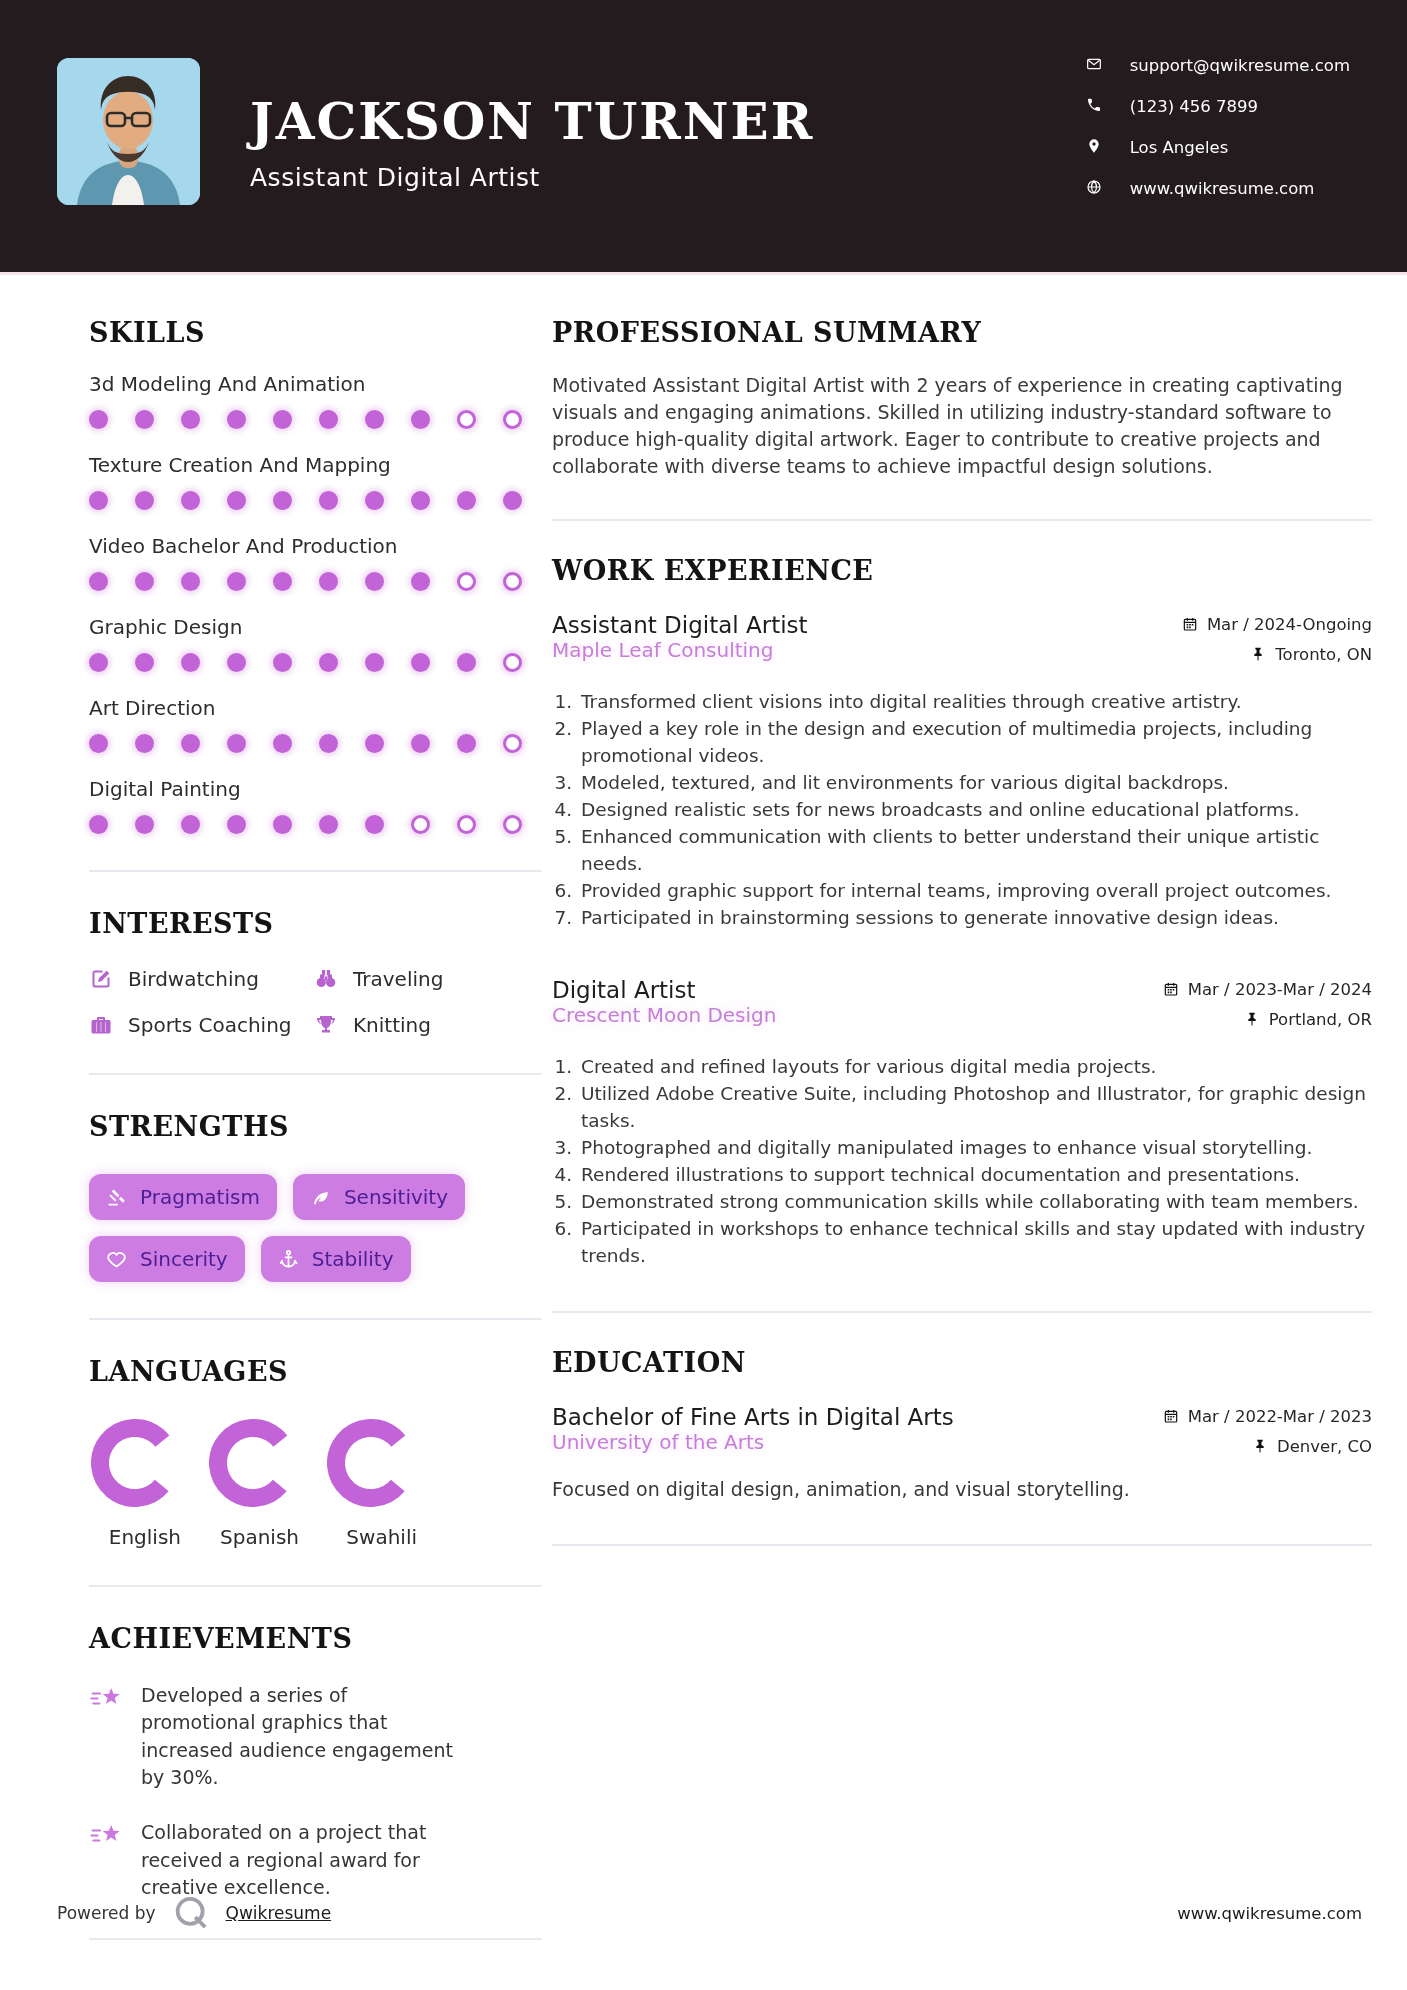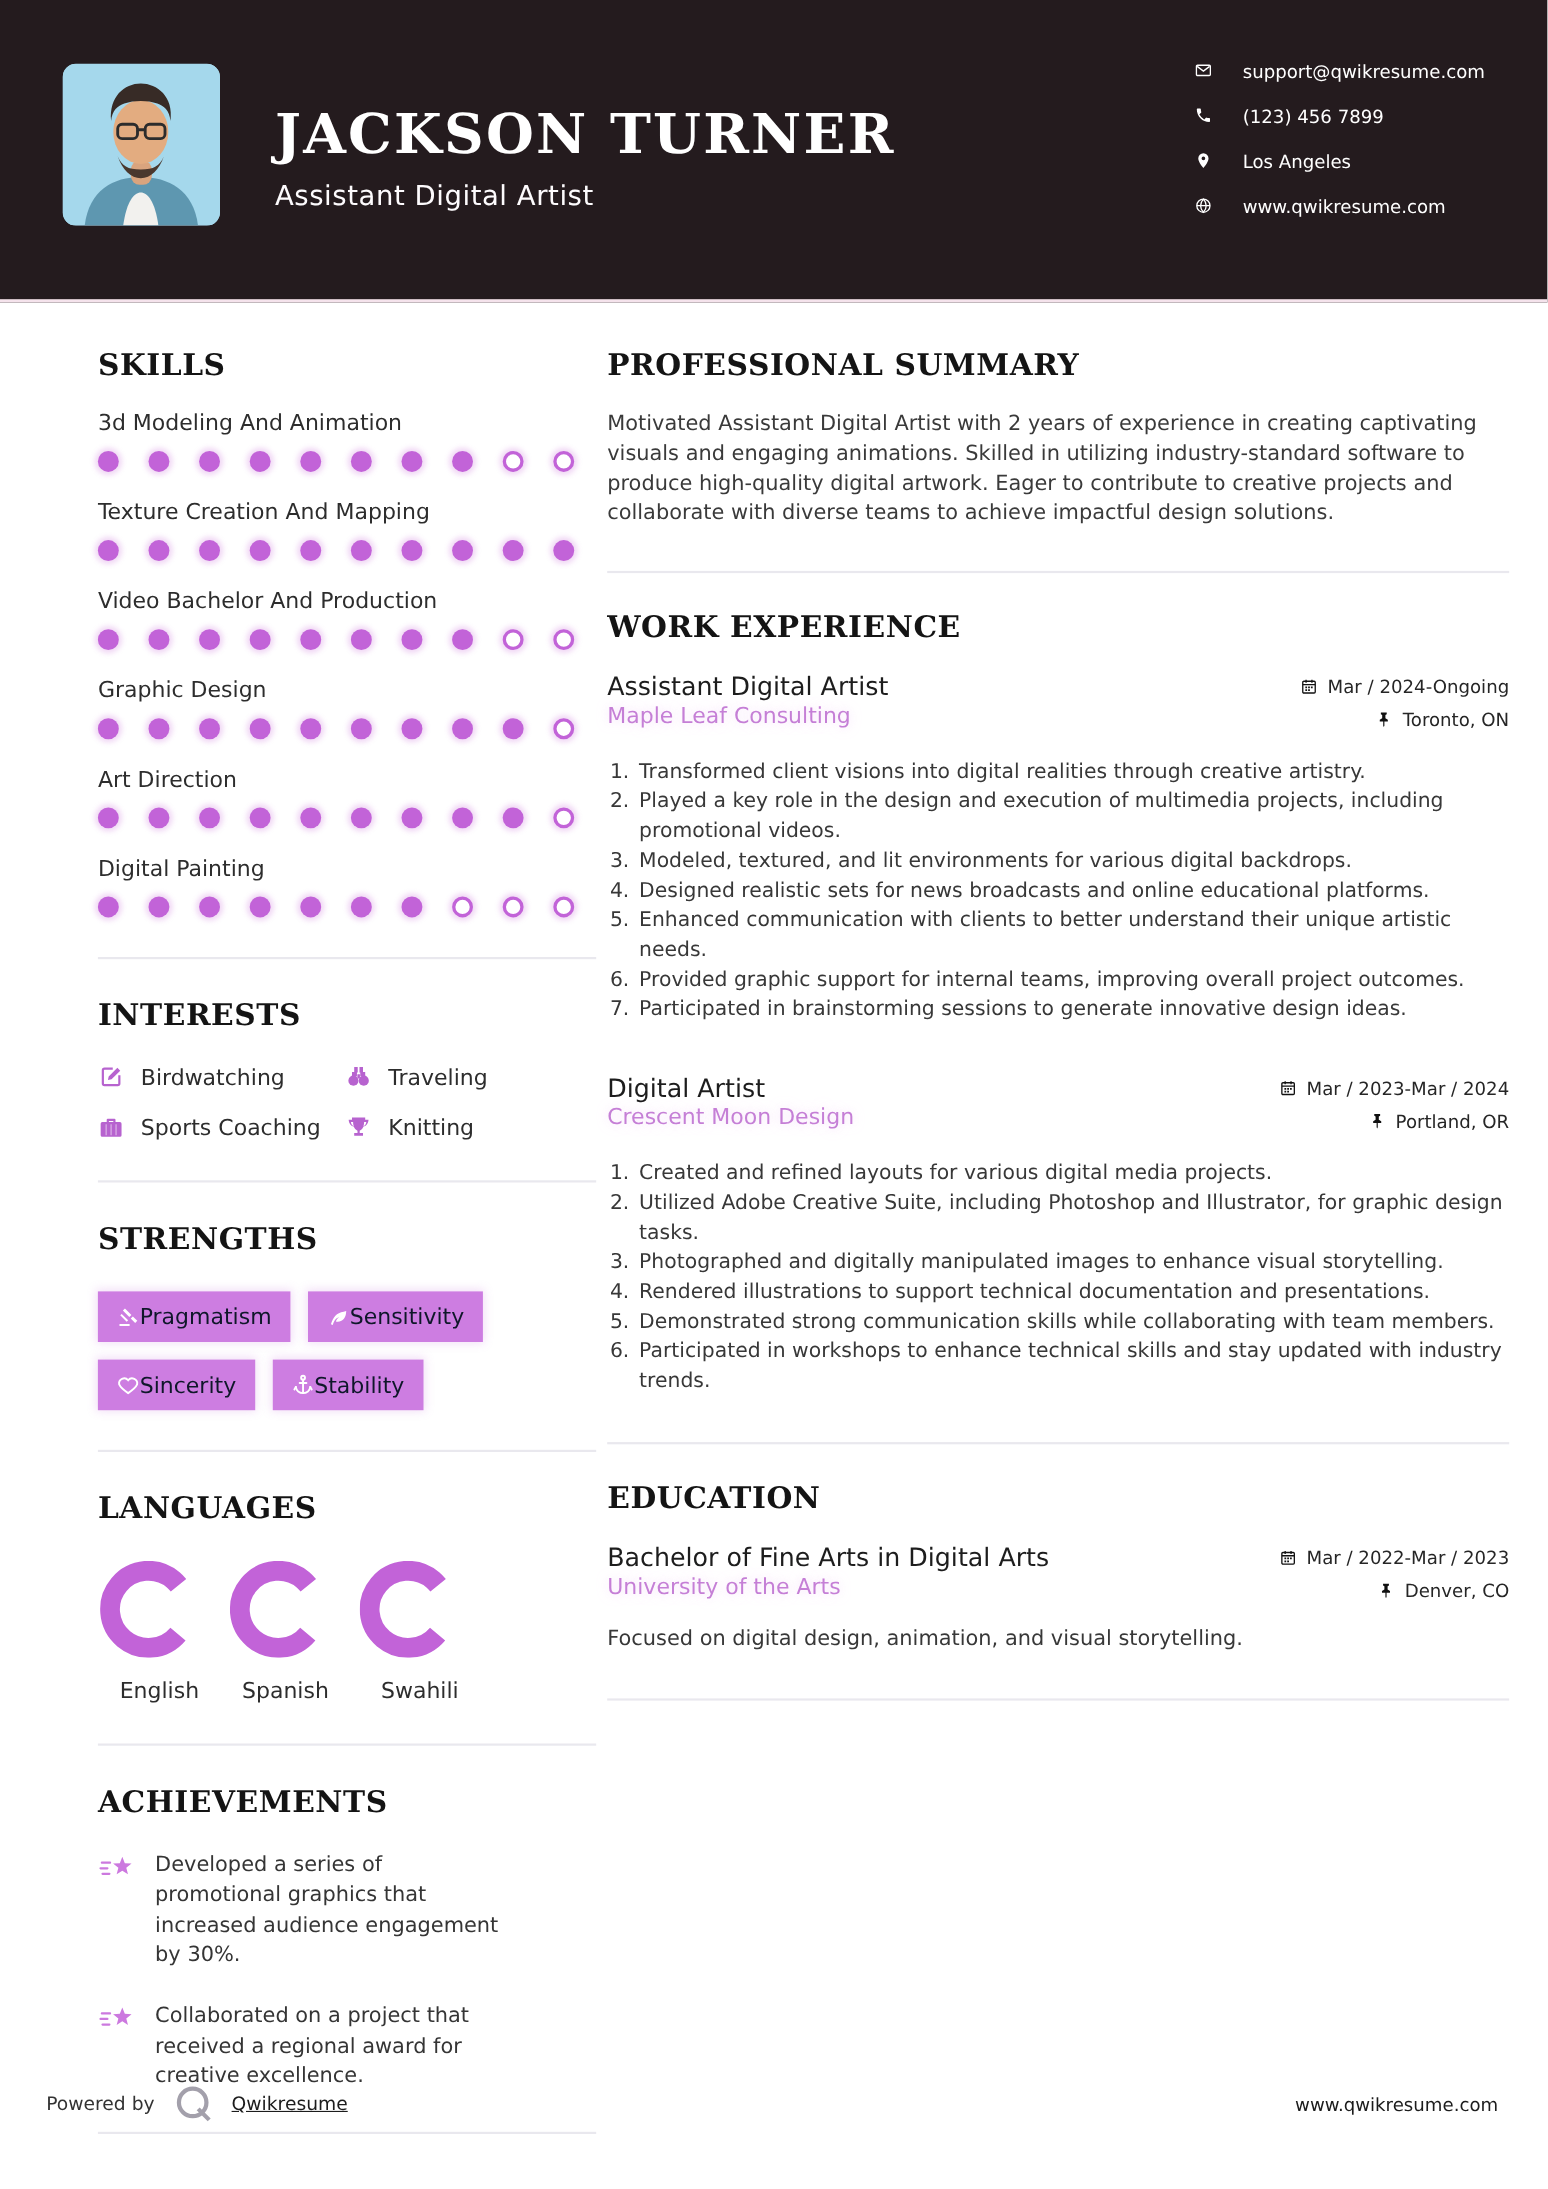--- a/index.html
+++ b/index.html
@@ -37,21 +37,21 @@
   .hr-right{ width:100%; height:2px; background:#e9e8ee; }
 
   
   .sec-int{ margin-top:36px; }
   .int-grid{ display:grid; grid-template-columns:225px 1fr; row-gap:22px; margin-top:28px; }
   .int-item{ display:flex; align-items:center; gap:15px; font-size:20px; color:var(--ink); white-space:nowrap; }
   .int-item .ico{ width:24px; height:24px; color:#b763cf; }
 
   
   .badges{ display:flex; flex-wrap:wrap; gap:16px; margin-top:32px; width:400px; }
-  .badge{ display:flex; align-items:center; background:var(--badge); color:#0f172a; font-size:20px; padding:11px 17px; border-radius:0; box-shadow:0 0 8px 2px rgba(205,125,225,.25); }
+  .badge{ display:flex; align-items:center; gap:13px; background:var(--badge); color:#4c1d95; font-size:20px; padding:11px 17px; border-radius:12px; box-shadow:0 0 8px 2px rgba(205,125,225,.25); }
   .badge .ico{ width:21px; height:21px; color:#fff; }
 
   
   .langs{ display:flex; gap:26px; margin-top:32px; }
   .lang{ width:92px; text-align:center; }
   .lang svg{ width:88px; height:88px; display:block; margin:0 auto; }
   .lang-label{ margin-top:18px; font-size:20px; color:var(--ink);text-align:right; }
 
   
   .ach{ display:flex; gap:16px; margin-top:28px; font-size:19px; line-height:1.44; color:#353535; width:370px; }
@@ -71,21 +71,21 @@
   .meta-row .ico{ width:16px; height:16px; color:#111; }
   ol.bullets{ margin:24px 0 0 0; padding-left:26px; font-size:18.5px; line-height:1.46; color:#383838; }
   ol.bullets li{ padding-left:3px; }
   .div-we{ margin-top:42px; }
   .sec-edu{ margin-top:34px; }
   .edu{ margin-top:26px; }
   .edu-note{ margin-top:22px; font-size:19px; color:#383838; }
   .div-edu{ margin-top:44px; }
 
   
-  .footer{ position:absolute; left:42px; right:45px; top:1893px; display:flex; align-items:center; }
+  .footer{ position:absolute; left:57px; right:45px; top:1893px; display:flex; align-items:center; }
   .f-left{ display:flex; align-items:center; gap:15px; font-size:17px; color:#333; }
   .q-logo{ width:40px; height:40px; color:#a3a0ab; }
   .brand{ color:#1c1c1c; text-decoration:underline; cursor:pointer; }
   .f-site{ margin-left:auto; font-size:16.5px; color:#1c1c1c; }
 </style>
 </head>
 <body>
 
 <div class="page">
 

